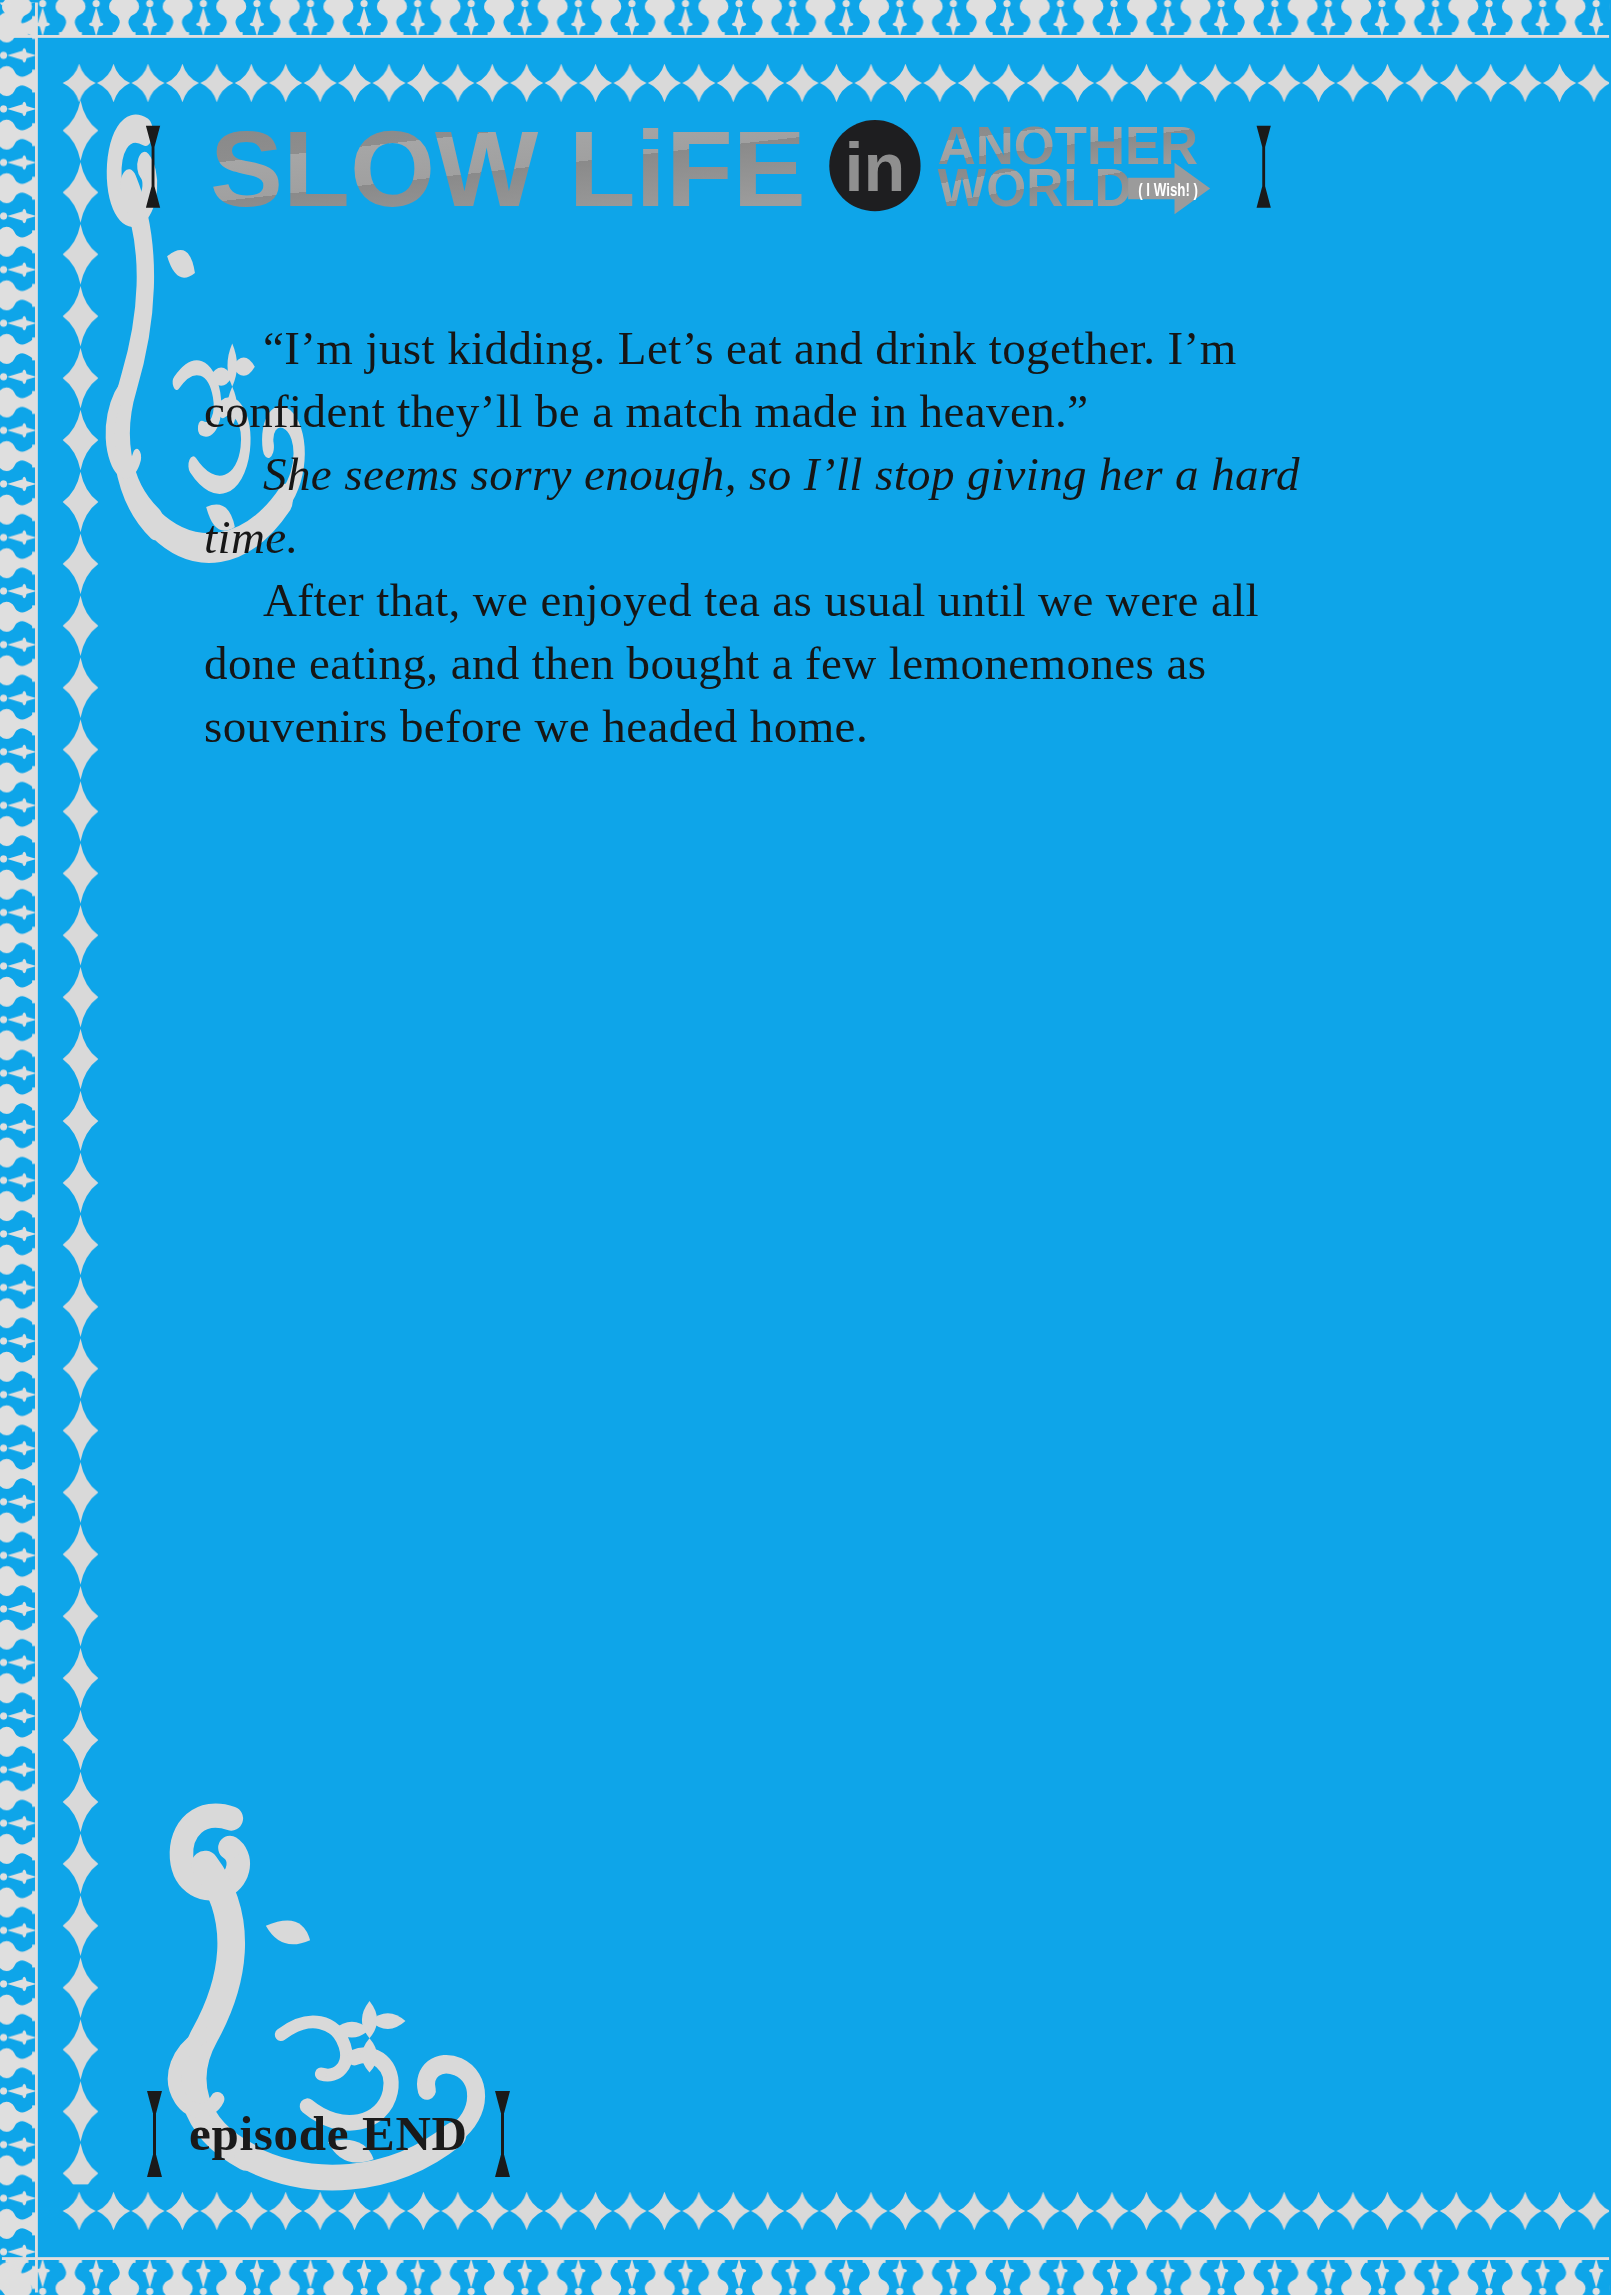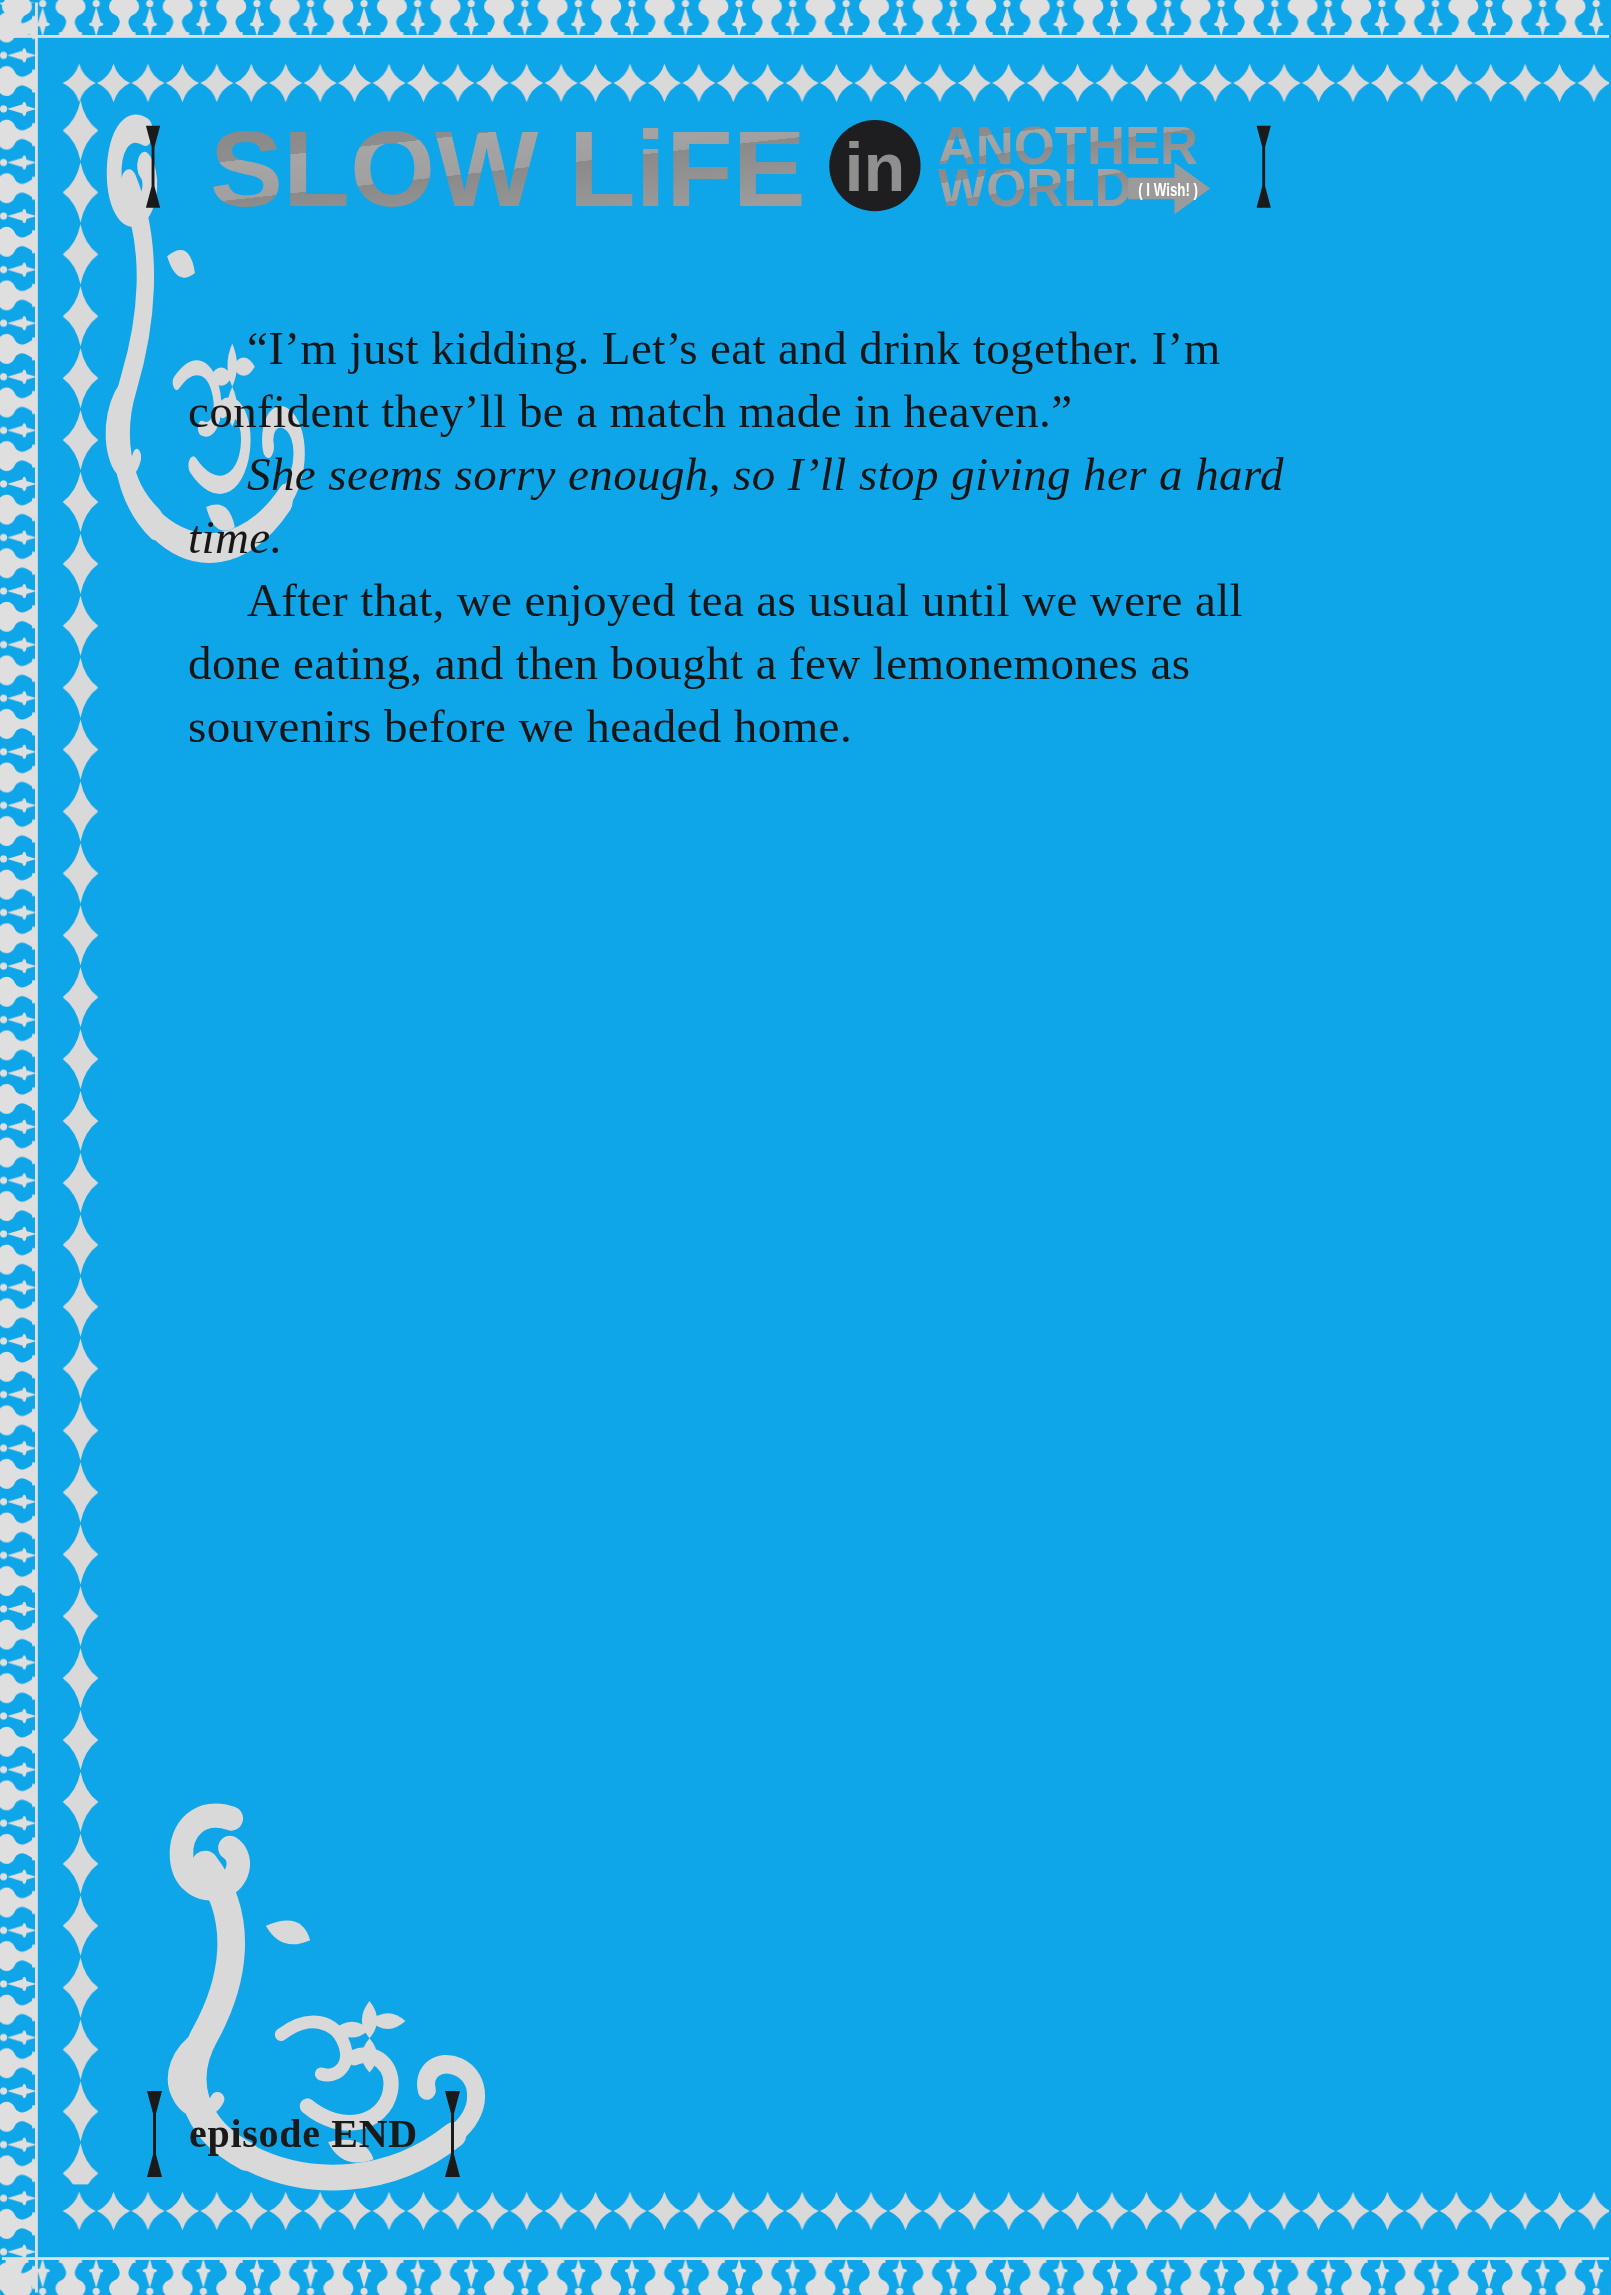--- a/index.html
+++ b/index.html
@@ -21,35 +21,35 @@
   .diamond-col-left   { position: absolute; left: 62px; top: 93px;  width: 37px;  height: 2098px; }
   .flourish-tl { position: absolute; left: 63px;  top: 107px;  width: 243px; height: 473px; }
   .flourish-bl { position: absolute; left: 100px; top: 1797px; width: 387px; height: 408px; }
 
   
   .logo { position: absolute; left: 140px; top: 115px; width: 1146px; height: 107px; }
   .logo text { font-family: "Liberation Sans", sans-serif; font-weight: bold; }
 
   
   .prose {
-    position: absolute; left: 188px; top: 317px; width: 1217px;
+    position: absolute; left: 204px; top: 317px; width: 1217px;
     font-size: 47px; line-height: 63px; color: #161616;
     letter-spacing: 0.4px;
   }
   .prose p { margin: 0; text-indent: 59px; white-space: pre-line; }
   .prose p.italic { font-style: italic; }
 
   
   .footer {
     position: absolute; left: 147px; top: 2091px;
     display: flex; align-items: center; gap: 27px;
   }
   .footer .label {
     font-family: "Liberation Serif", serif; font-weight: bold;
-    font-size: 40px; line-height: 86px; color: #1a1a1a; letter-spacing: 0.7px;
+    font-size: 49px; line-height: 86px; color: #1a1a1a; letter-spacing: 0.7px;
   }
 </style>
 </head>
 <body>
 
 <div class="page">
 
   <svg width="0" height="0" style="position:absolute" aria-hidden="true">
     <defs>
       <pattern id="fencePat" width="75" height="56" patternUnits="userSpaceOnUse">

